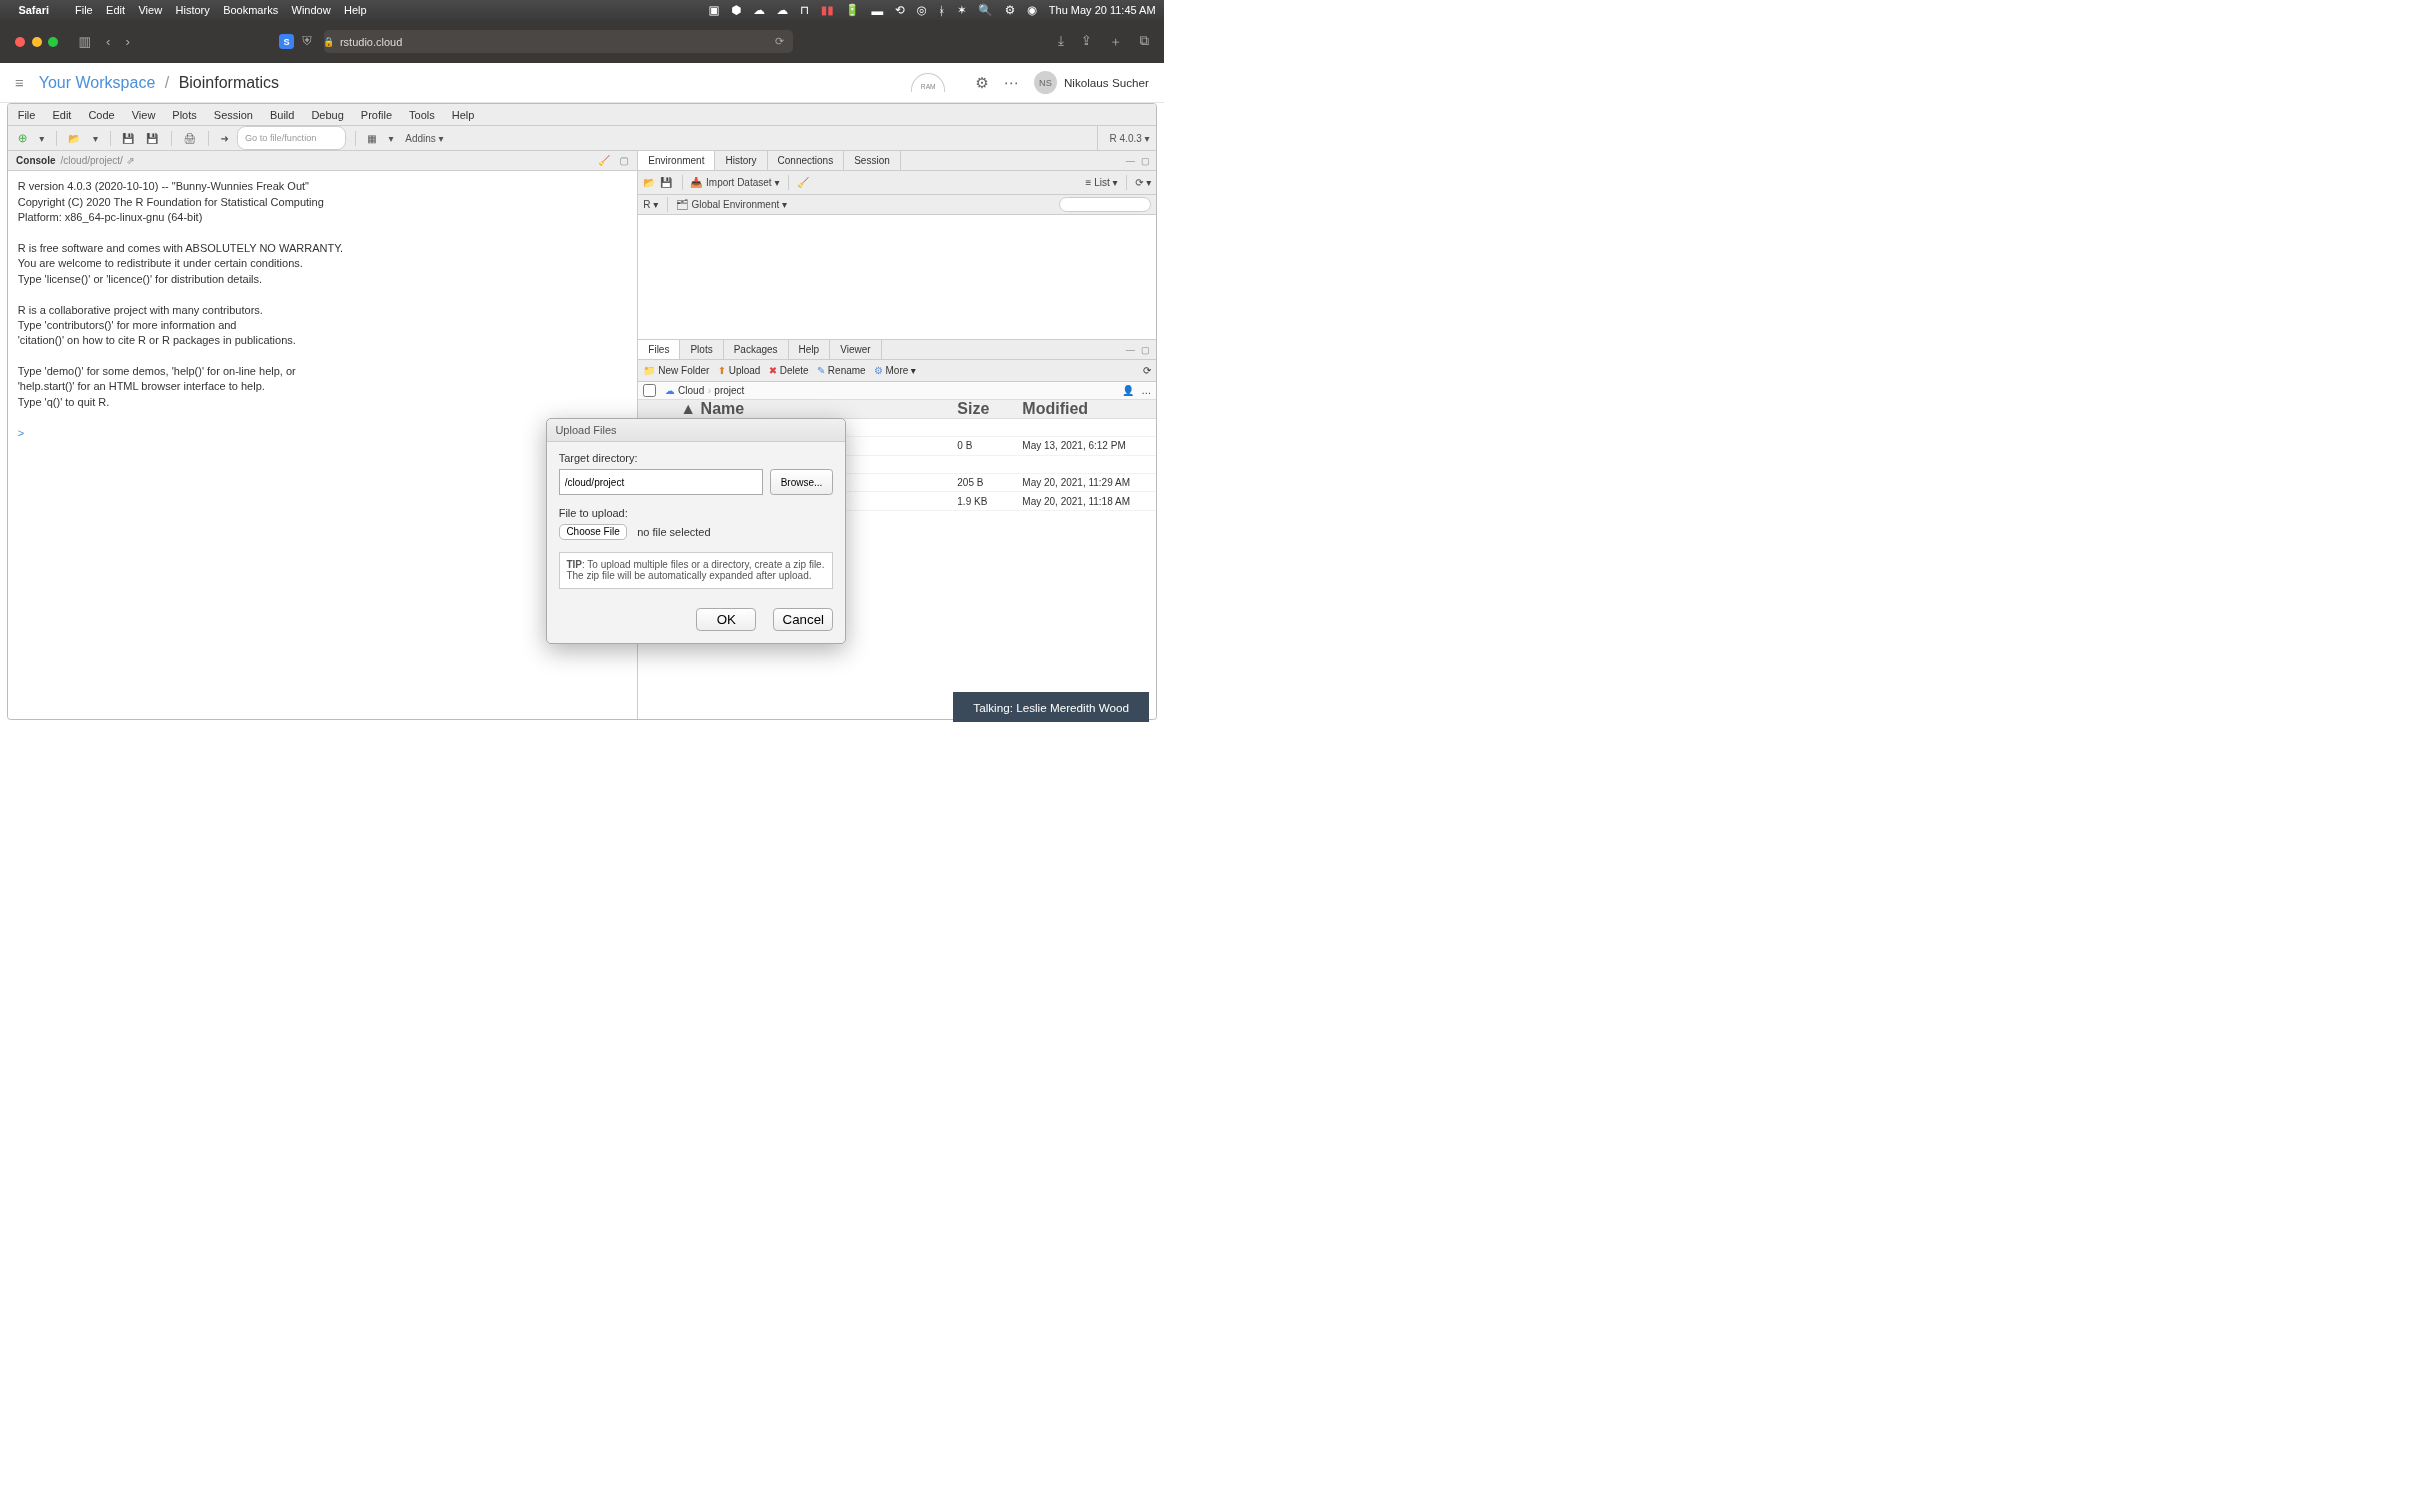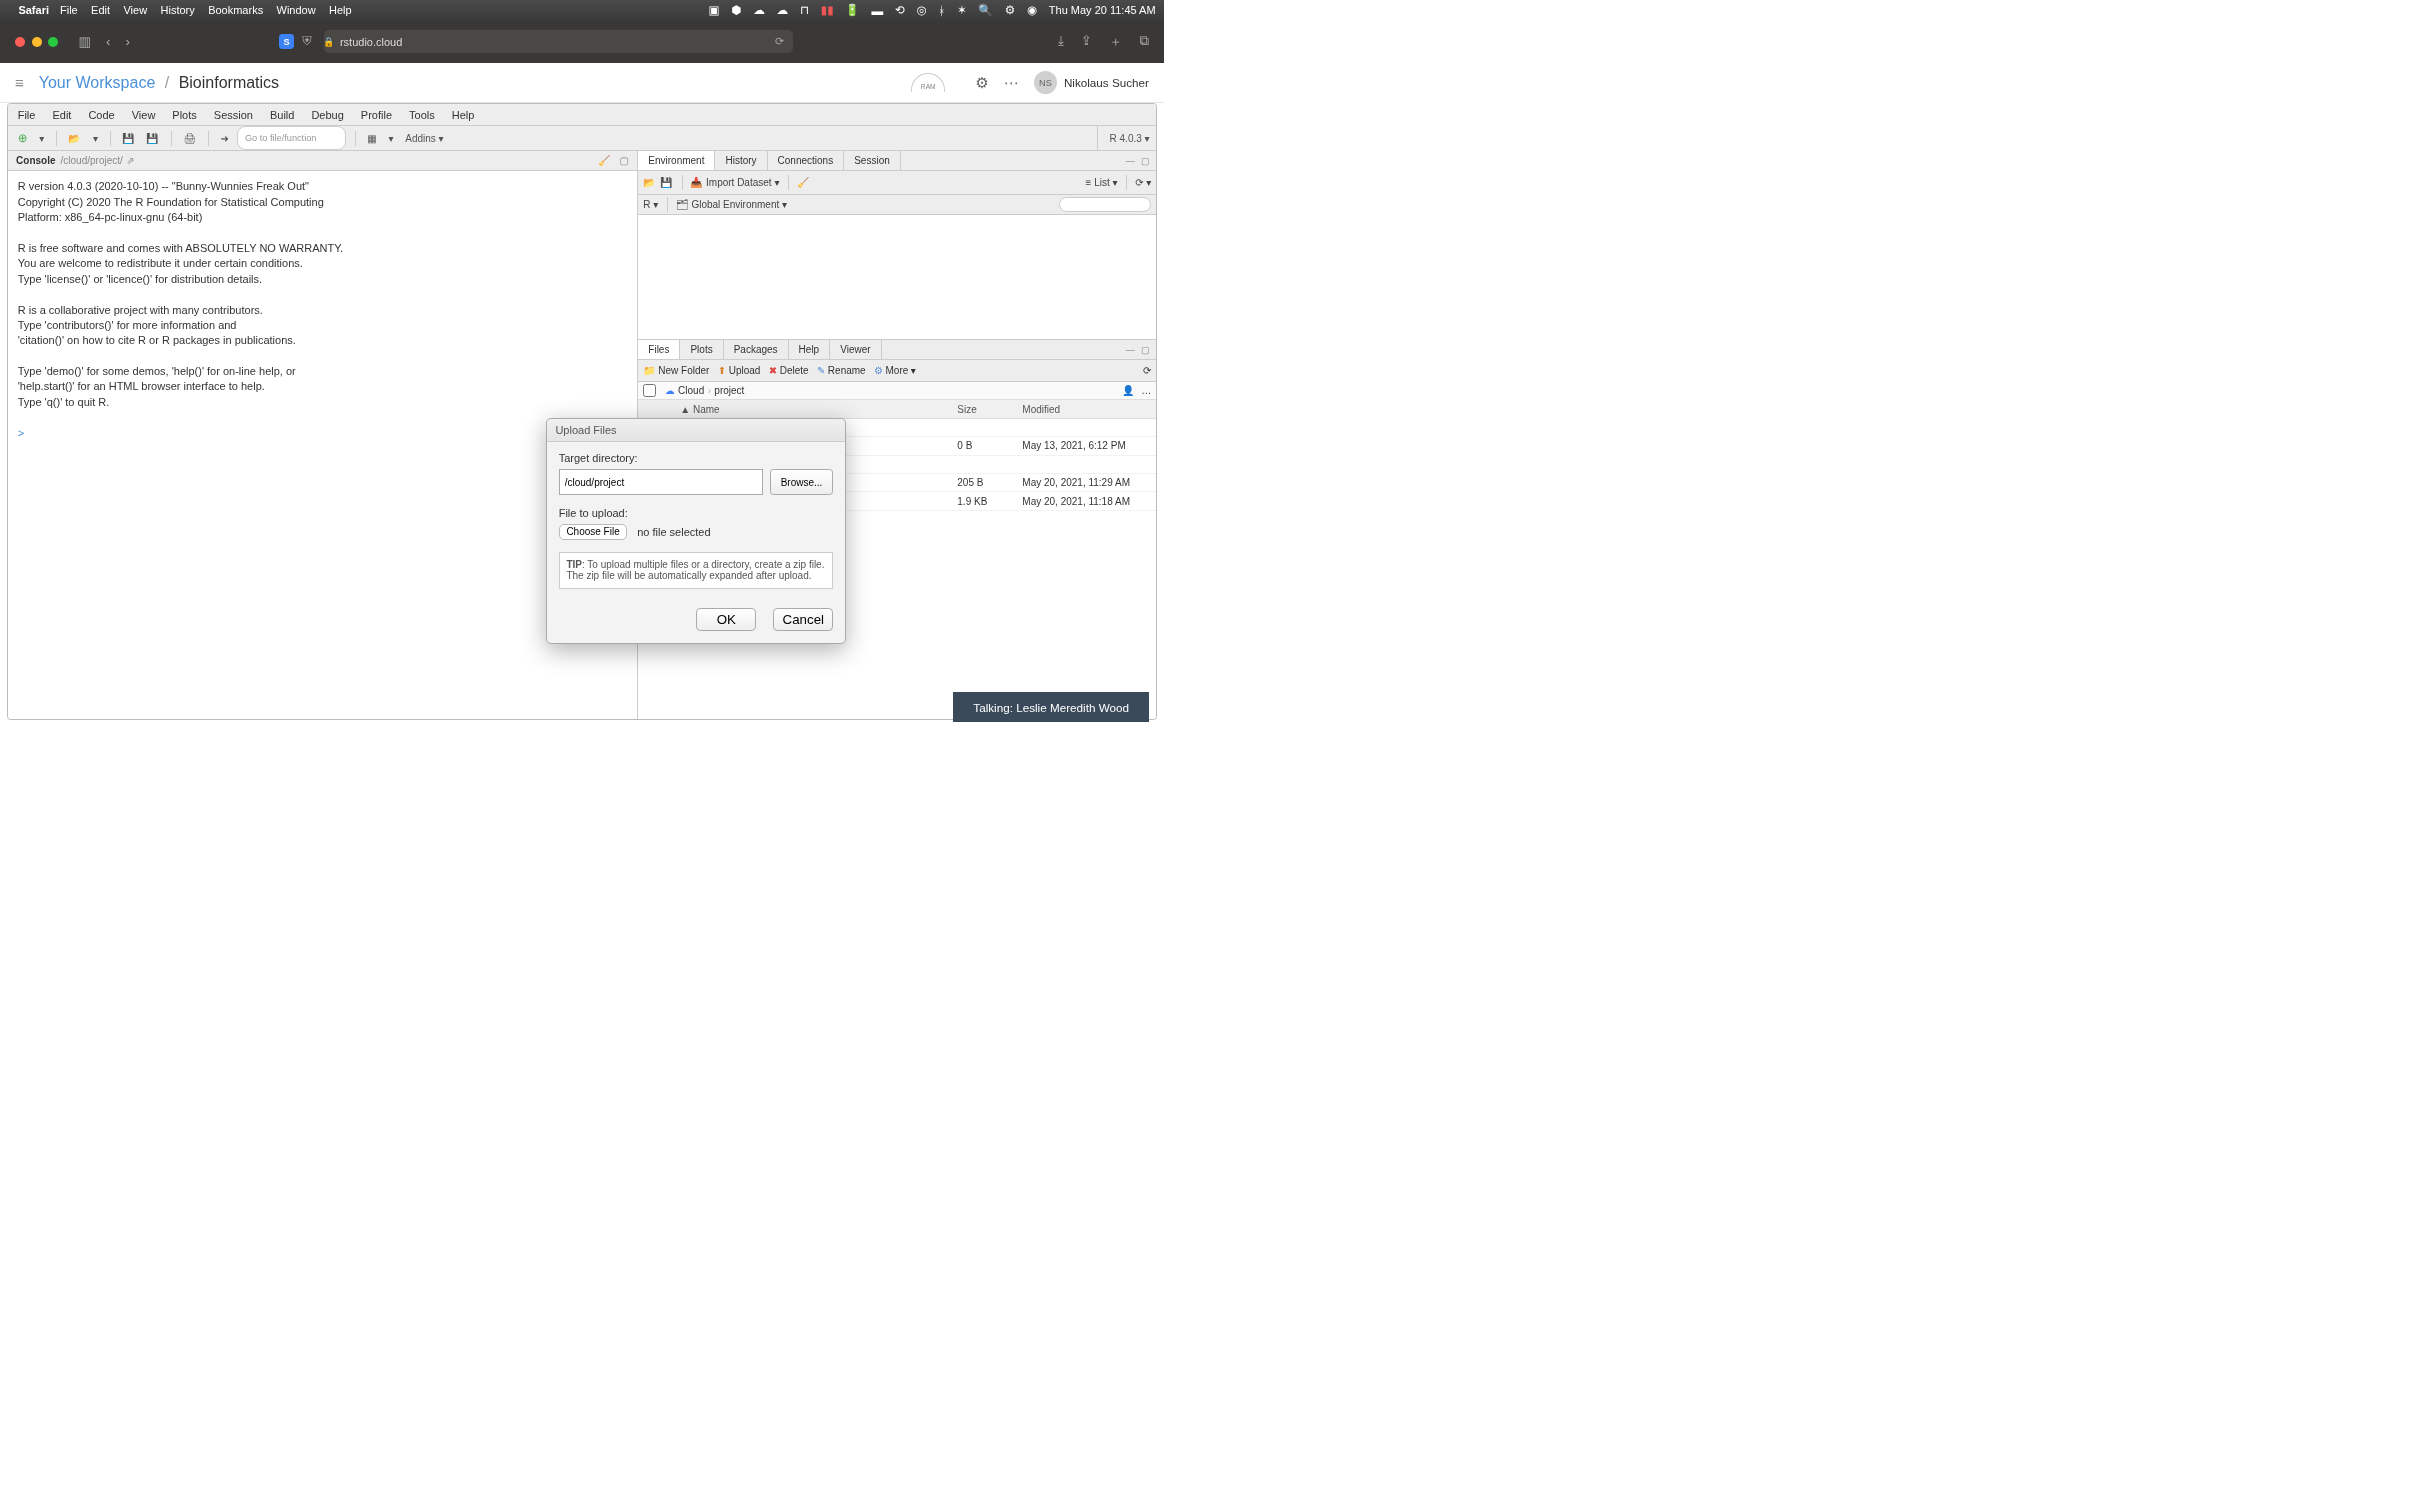--- a/index.html
+++ b/index.html
@@ -1,21 +1,21 @@
 <!DOCTYPE html>
 <html style="font-size:13.4px"><head>
 <meta charset="utf-8">
 <style>
 * { margin: 0; padding: 0; box-sizing: border-box; font-family: -apple-system, BlinkMacSystemFont, "Segoe UI", "Helvetica Neue", Arial, sans-serif; }
 body { width: 1164px; height: 727px; background: #fff; font-size: 11px; color: #333; overflow: hidden; position: relative; }
 
 
 .menubar { height: 20px; background: linear-gradient(#4a4a4a,#3a3a3a); color: #fff; display: flex; align-items: center; padding: 0 8.4px; font-size: 11px; }
 .menubar .apple { margin-right: 10px; }
-.menubar .appname { font-weight: 600; margin-right: 11px; }
+.menubar .appname { font-weight: 600; margin-right: 26px; }
 .menubar .mitem { margin-right: 13.4px; cursor: default; }
 .menubar .spacer { flex: 1; }
 .menubar .ricon { margin-left: 11.7px; font-size: 11.7px; }
 .menubar .clock { margin-left: 11.7px; }
 
 
 .safari-tb { height: 43px; background: #3a3836; display: flex; align-items: center; padding: 0 15px; }
 .traffic { display: flex; gap: 6.7px; margin-right: 20px; }
 .traffic span { width: 10px; height: 10px; border-radius: 50%; display: inline-block; }
 .tl-red { background: #ff5f57; }
@@ -72,21 +72,21 @@
 .env-body { flex: 1; background: #fff; display: flex; align-items: center; justify-content: center; color: #666; font-size: 11px; }
 
 .rtop { height: 189px; display: flex; flex-direction: column; border-bottom: 0.8px solid #ccc; }
 .rbot { flex: 1; display: flex; flex-direction: column; }
 
 .files-tb { height: 22px; background: #ededed; border-bottom: 0.8px solid #ccc; display: flex; align-items: center; padding: 0 5px; gap: 8.4px; font-size: 10px; }
 .files-tb .fbtn { display: flex; align-items: center; gap: 2.5px; }
 .files-crumb { height: 18.4px; background: #fafafa; border-bottom: 0.8px solid #ddd; display: flex; align-items: center; padding: 0 5px; font-size: 10px; }
 .files-crumb .cloud { color: #3b82f6; margin: 0 3.4px; }
 .files-crumb .chev { color: #bbb; margin: 0 3.4px; }
-.files-header { height: 18.4px; background: #f0f0f0; border-bottom: 0.8px solid #ddd; display: flex; align-items: center; font-size: 10px; color: #555; }
+.files-header { height: 18.4px; background: #f0f0f0; border-bottom: 0.8px solid #ddd; display: flex; align-items: flex-end; font-size: 16px; color: #555; font-weight: bold; }
 .fcol-name { flex: 1; padding-left: 42px; }
 .fcol-size { width: 65px; }
 .fcol-mod { width: 134px; }
 .file-row { height: 18.4px; display: flex; align-items: center; font-size: 10px; border-bottom: 0.8px solid #f2f2f2; }
 
 
 .dialog { position: absolute; left: 546px; top: 418px; width: 300px; background: #f3f3f3; border: 0.8px solid #aaa; border-radius: 5px; box-shadow: 0 6.7px 25px rgba(0,0,0,0.3); z-index: 100; font-size: 11px; }
 .dlg-title { padding: 5px 8.4px; background: linear-gradient(#f0f0f0,#e4e4e4); border-bottom: 0.8px solid #ccc; border-radius: 5px 5px 0 0; color: #555; }
 .dlg-body { padding: 10px 11.7px; }
 .dlg-label { margin-bottom: 5px; color: #333; }

